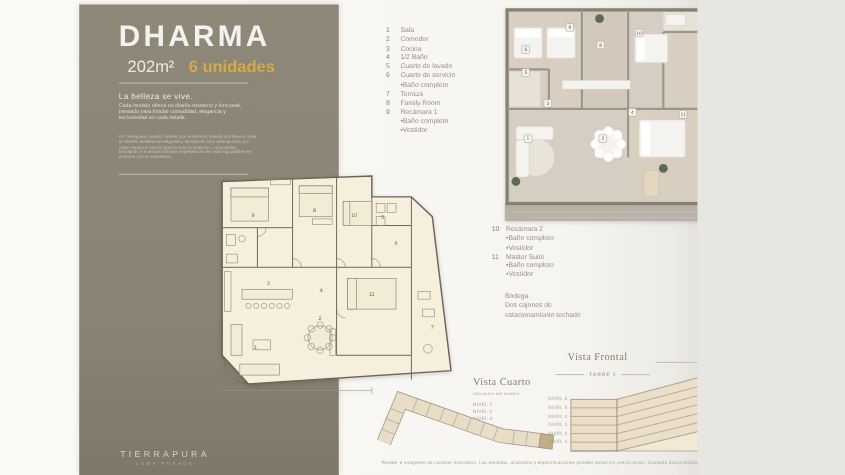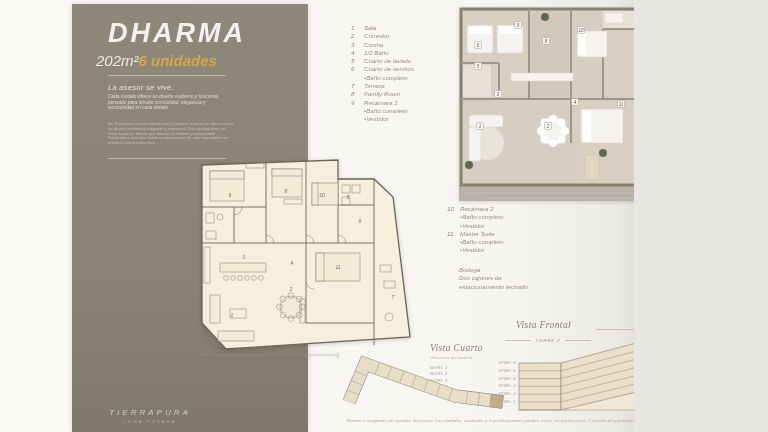--- a/index.html
+++ b/index.html
@@ -1,25 +1,25 @@
 <!DOCTYPE html>
 <html><head>
 <meta charset="utf-8">
 <style>
   html,body{margin:0;padding:0;background:#e8e6e2;}
   .page{position:relative;width:634px;height:432px;overflow:hidden;
         background:linear-gradient(90deg,#fbfaf7 0%,#f7f5f1 80%,#eceae5 97%,#e4e2dd 100%);
-        font-family:"Liberation Sans",sans-serif;font-style:italic;}
+        font-family:"Liberation Sans",sans-serif;}
   
   .sidebar{position:absolute;left:72px;top:4px;width:236px;height:428px;
            background:linear-gradient(180deg,#8e8879 0%,#8b8476 62%,#837d6e 88%,#7e7869 100%);
            box-shadow:0 0 6px rgba(0,0,0,.12);}
   .sb-title{position:absolute;left:36px;top:14px;font-size:27px;font-weight:600;
             letter-spacing:3px;color:#f3f2ee;}
-  .sb-sizerow{position:absolute;left:24px;top:48px;display:flex;align-items:baseline;}
+  .sb-sizerow{position:absolute;left:44px;top:48px;display:flex;gap:13px;align-items:baseline;}
   .sb-size{font-size:15px;color:#eceade;font-weight:500;}
   .sb-units{font-size:15px;color:#d7a847;font-weight:600;}
   .sb-div{position:absolute;left:36px;width:118px;height:1px;background:rgba(245,243,236,.45);}
   .d1{top:71px;} .d2{top:154px;}
   .sb-tag{position:absolute;left:36px;top:79px;font-size:7.5px;color:#e9e6dc;letter-spacing:.3px;}
   .sb-p1{position:absolute;left:36px;top:90px;width:116px;font-size:4.8px;line-height:5.6px;
          color:rgba(244,241,232,.78);margin:0;}
   .sb-p2{position:absolute;left:36px;top:118px;width:126px;font-size:4.1px;line-height:4.8px;
          color:rgba(240,237,228,.55);margin:0;}
   .sb-areas{position:absolute;left:36px;top:166px;}
@@ -68,21 +68,21 @@
 
 <div class="page">
 
   <aside class="sidebar">
     <div class="sb-title">DHARMA</div>
     <div class="sb-sizerow">
       <span class="sb-size">202m²</span>
       <span class="sb-units">6 unidades</span>
     </div>
     <div class="sb-div d1"></div>
-    <div class="sb-tag">La asesor se vive.</div>
+    <div class="sb-tag">La belleza se vive.</div>
     <p class="sb-p1">Cada modelo ofrece un diseño moderno y funcional, pensado para brindar comodidad, elegancia y exclusividad en cada detalle.</p>
     <p class="sb-p2">En Tierrapura, nuestro interés por el entorno natural nos lleva a crear un diseño residencial elegante y atemporal. Nos distinguimos por crear espacios únicos que honran su entorno y comunidad, brindando a nuestras familias experiencias de vida inigualables en armonía con la naturaleza.</p>
     <div class="sb-div d2"></div>
     <div class="sb-brand">
       <div class="brand-name">TIERRAPURA</div>
       <div class="brand-sub">LOMA POSADA</div>
     </div>
   </aside>
 
   <svg id="plan2d-svg" class="plan2d" width="234" height="214" viewBox="0 0 234 214">

